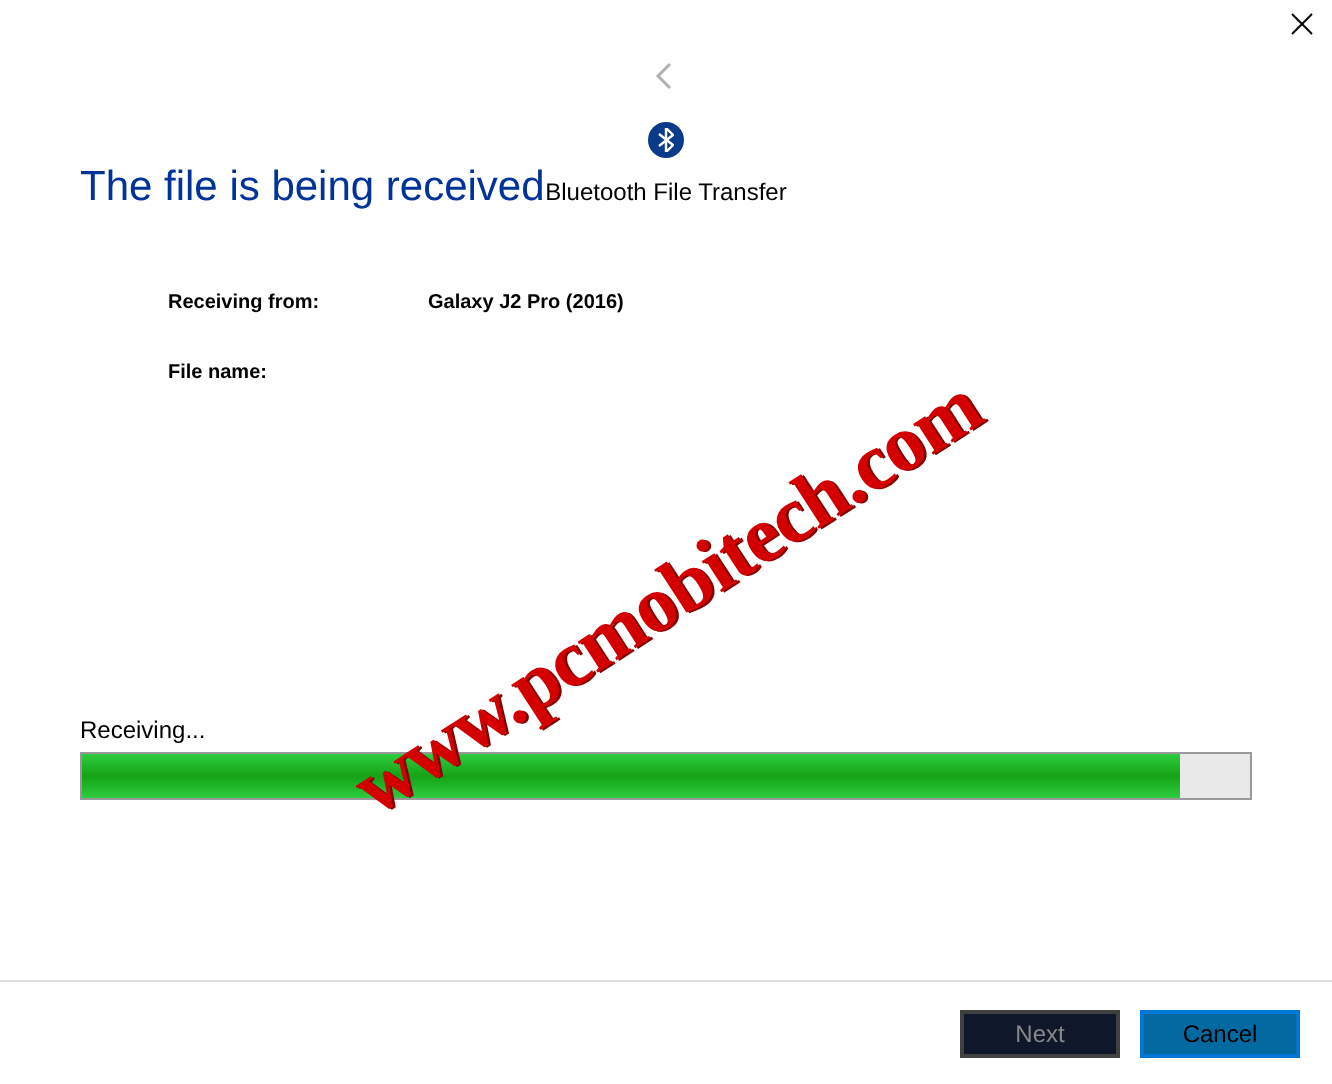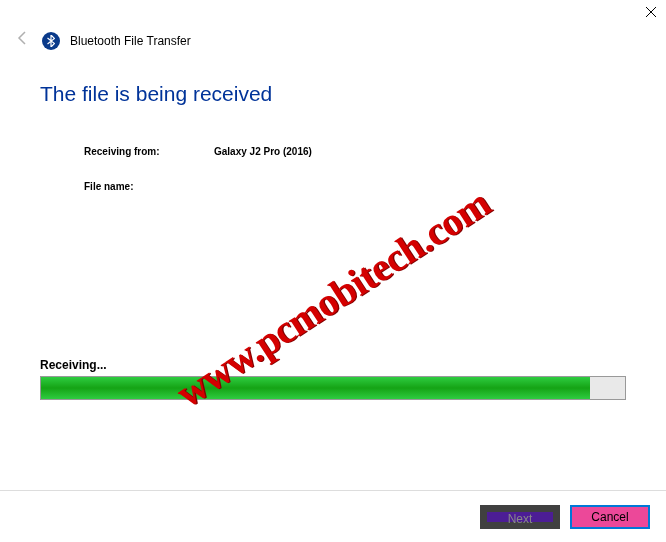--- a/index.html
+++ b/index.html
@@ -24,20 +24,21 @@
       font-size: 14px;
       cursor: pointer;
     }
 
     .header {
       position: absolute;
       top: 30px; left: 14px; right: 14px;
       display: flex;
       align-items: center;
       gap: 10px;
+      flex-direction: column;
     }
     .back-arrow {
       font-size: 18px;
       color: #999;
       cursor: default;
       width: 18px; text-align: center;
     }
     .bt-icon {
       width: 18px; height: 18px;
       background: #0a3a8a;
@@ -72,21 +73,21 @@
     .info-label { width: 130px; }
     .info-value { font-weight: bold; }
 
     .progress-area {
       position: absolute;
       left: 40px; right: 40px;
       top: 358px;
     }
     .progress-label {
       font-size: 12px;
-      font-weight: bold;
+      font-weight: normal;
       margin-bottom: 4px;
     }
     .progress-bar {
       width: 100%;
       height: 24px;
       border: 1px solid #999;
       background: #e9e9e9;
       position: relative;
     }
     .progress-fill {
@@ -105,31 +106,31 @@
       justify-content: flex-end;
       align-items: center;
       gap: 10px;
     }
     .btn {
       min-width: 80px;
       height: 24px;
       font-size: 12px;
       font-family: inherit;
       text-align: center;
-      background: #4c1d95;
-      border: 7px solid #404040;
+      background: #0f172a;
+      border: 2px solid #404040;
       padding: 0 16px;
       cursor: pointer;
     }
     .btn.disabled {
       color: #888;
       cursor: default;
     }
     .btn.primary {
-      background: #ec4899;
+      background: #0369a1;
       border: 2px solid #0078d7;
     }
 
     .watermark {
       position: absolute;
       left: 50%; top: 55%;
       transform: translate(-50%, -50%) rotate(-33deg);
       font-family: Georgia, 'Times New Roman', serif;
       font-size: 40px;
       font-weight: bold;

